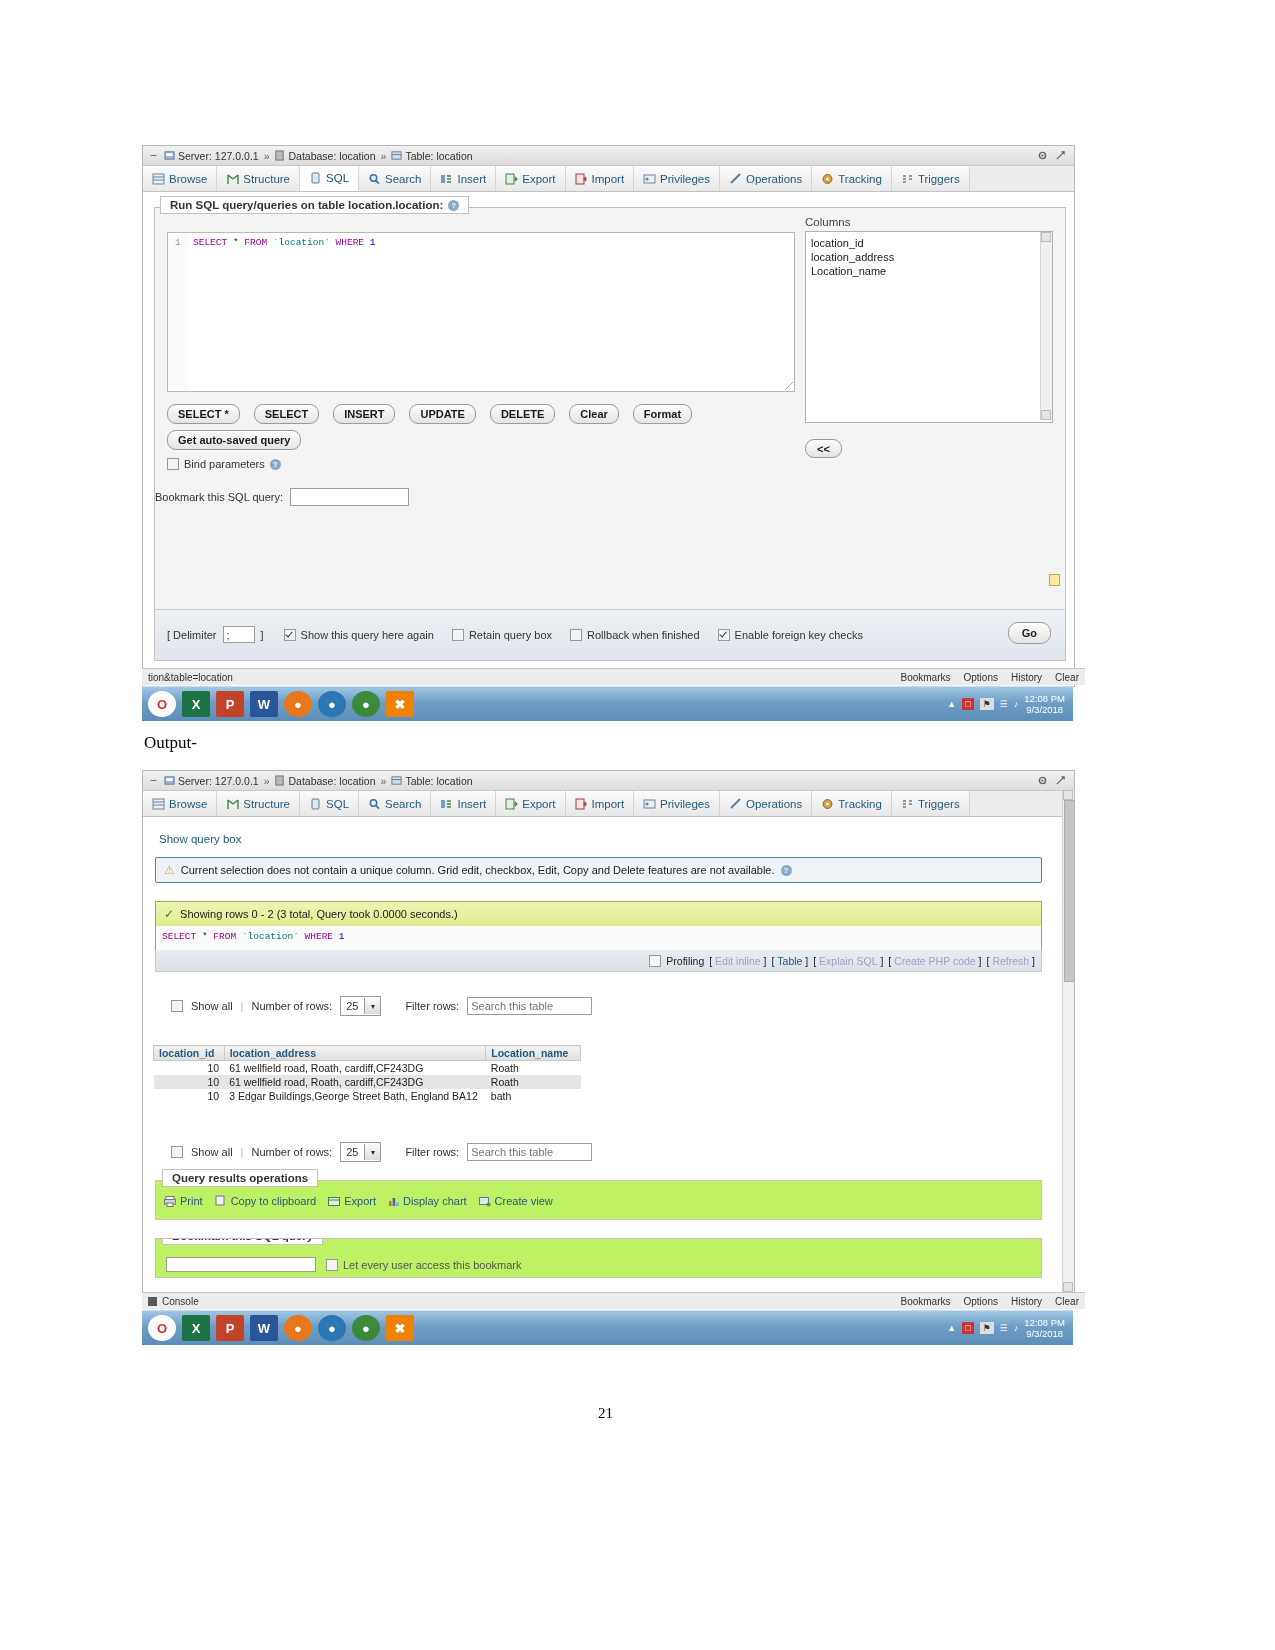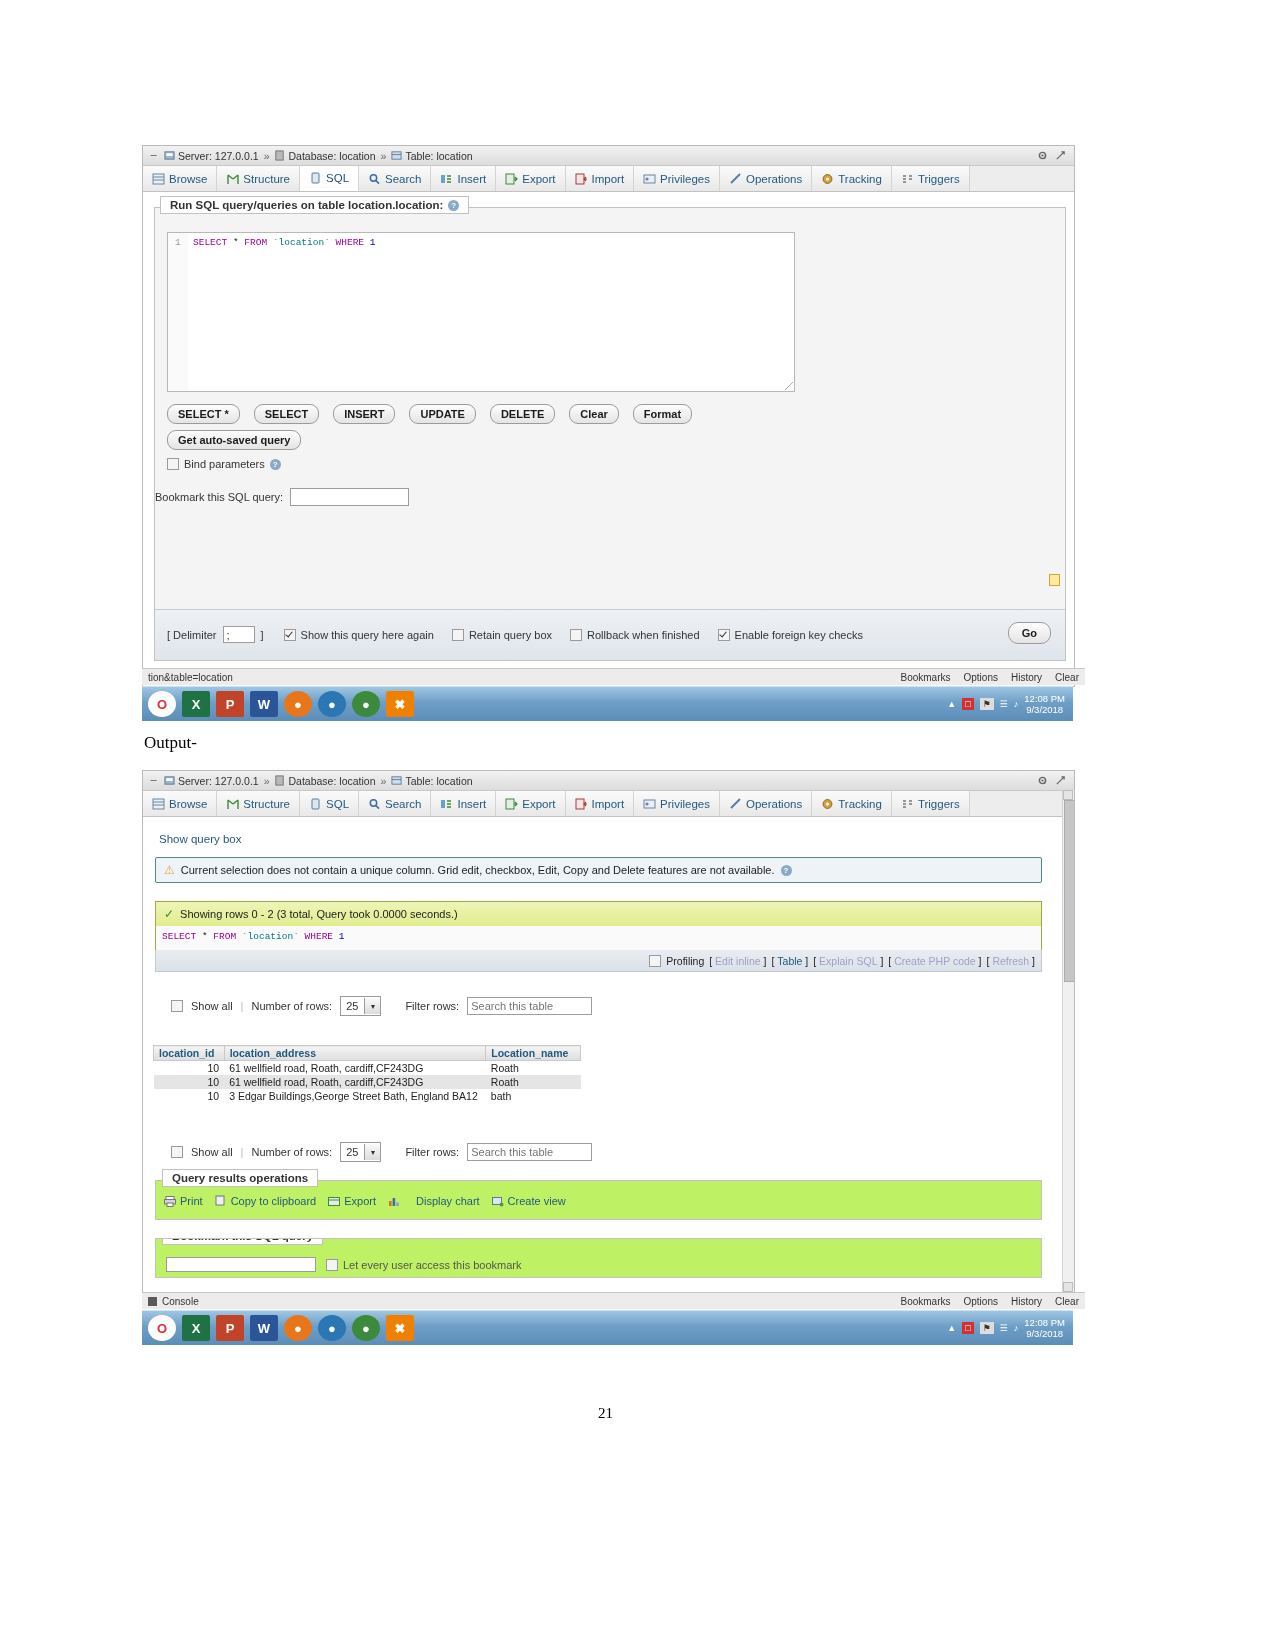--- a/index.html
+++ b/index.html
@@ -276,20 +276,35 @@
           <span>*</span>
           <span class="kw">FROM</span>
           <span class="lit">`location`</span>
           <span class="kw">WHERE</span>
           <span class="num">1</span>
         </div>
         <div style="position:absolute;right:1px;bottom:1px;width:8px;height:8px;
                     background:linear-gradient(135deg,transparent 45%,#aaa 45%,#aaa 55%,transparent 55%);"></div>
       </div>
 
+      <div style="position:absolute;left:650px;top:8px;width:248px;height:250px;">
+        <div style="font-size:11.5px;color:#444;margin-bottom:3px;">Columns</div>
+        <div style="position:relative;width:246px;height:190px;border:1px solid #b0b0b0;background:#fff;">
+          <div style="padding:4px 5px;font-size:11px;line-height:14px;color:#222;">
+            <div>location_id</div>
+            <div>location_address</div>
+            <div>Location_name</div>
+          </div>
+          <div class="scrollbar-v" style="right:0;top:0;height:188px;">
+            <div style="position:absolute;top:0;left:0;width:10px;height:10px;background:#e4e4e4;border:1px solid #bdbdbd;box-sizing:border-box;"></div>
+            <div style="position:absolute;bottom:0;left:0;width:10px;height:10px;background:#e4e4e4;border:1px solid #bdbdbd;box-sizing:border-box;"></div>
+          </div>
+        </div>
+        <div class="btn" style="margin-top:16px;height:17px;padding:0 11px;">&lt;&lt;</div>
+      </div>
 
       <div style="position:absolute;left:12px;top:196px;display:flex;gap:14px;">
         <span class="btn">SELECT *</span>
         <span class="btn">SELECT</span>
         <span class="btn">INSERT</span>
         <span class="btn">UPDATE</span>
         <span class="btn">DELETE</span>
         <span class="btn">Clear</span>
         <span class="btn">Format</span>
       </div>
@@ -600,21 +615,21 @@
             </svg>
           <span class="link">Copy to clipboard</span>
         </span>
         <span style="display:flex;align-items:center;gap:4px;">
           <svg width="12" height="11" viewBox="0 0 12 11">
               <rect x="0.5" y="1.5" width="11" height="8" fill="#e5ebe5" stroke="#3d8a3d"></rect>
               <line x1="0.5" y1="4" x2="11.5" y2="4" stroke="#3d8a3d"></line>
             </svg>
           <span class="link">Export</span>
         </span>
-        <span style="display:flex;align-items:center;gap:16px;">
+        <span style="display:flex;align-items:center;gap:3px;">
           <svg width="12" height="11" viewBox="0 0 12 11">
               <rect x="1" y="5" width="2.6" height="5" fill="#e06a2a"></rect>
               <rect x="4.6" y="2" width="2.6" height="8" fill="#3a6ea5"></rect>
               <rect x="8.2" y="6.5" width="2.6" height="3.5" fill="#7aa7d0"></rect>
             </svg>
           <span class="link">Display chart</span>
         </span>
         <span style="display:flex;align-items:center;gap:4px;">
           <svg width="12" height="11" viewBox="0 0 12 11">
               <rect x="0.5" y="1.5" width="9" height="7" fill="#dde7f0" stroke="#5d7b96"></rect>

